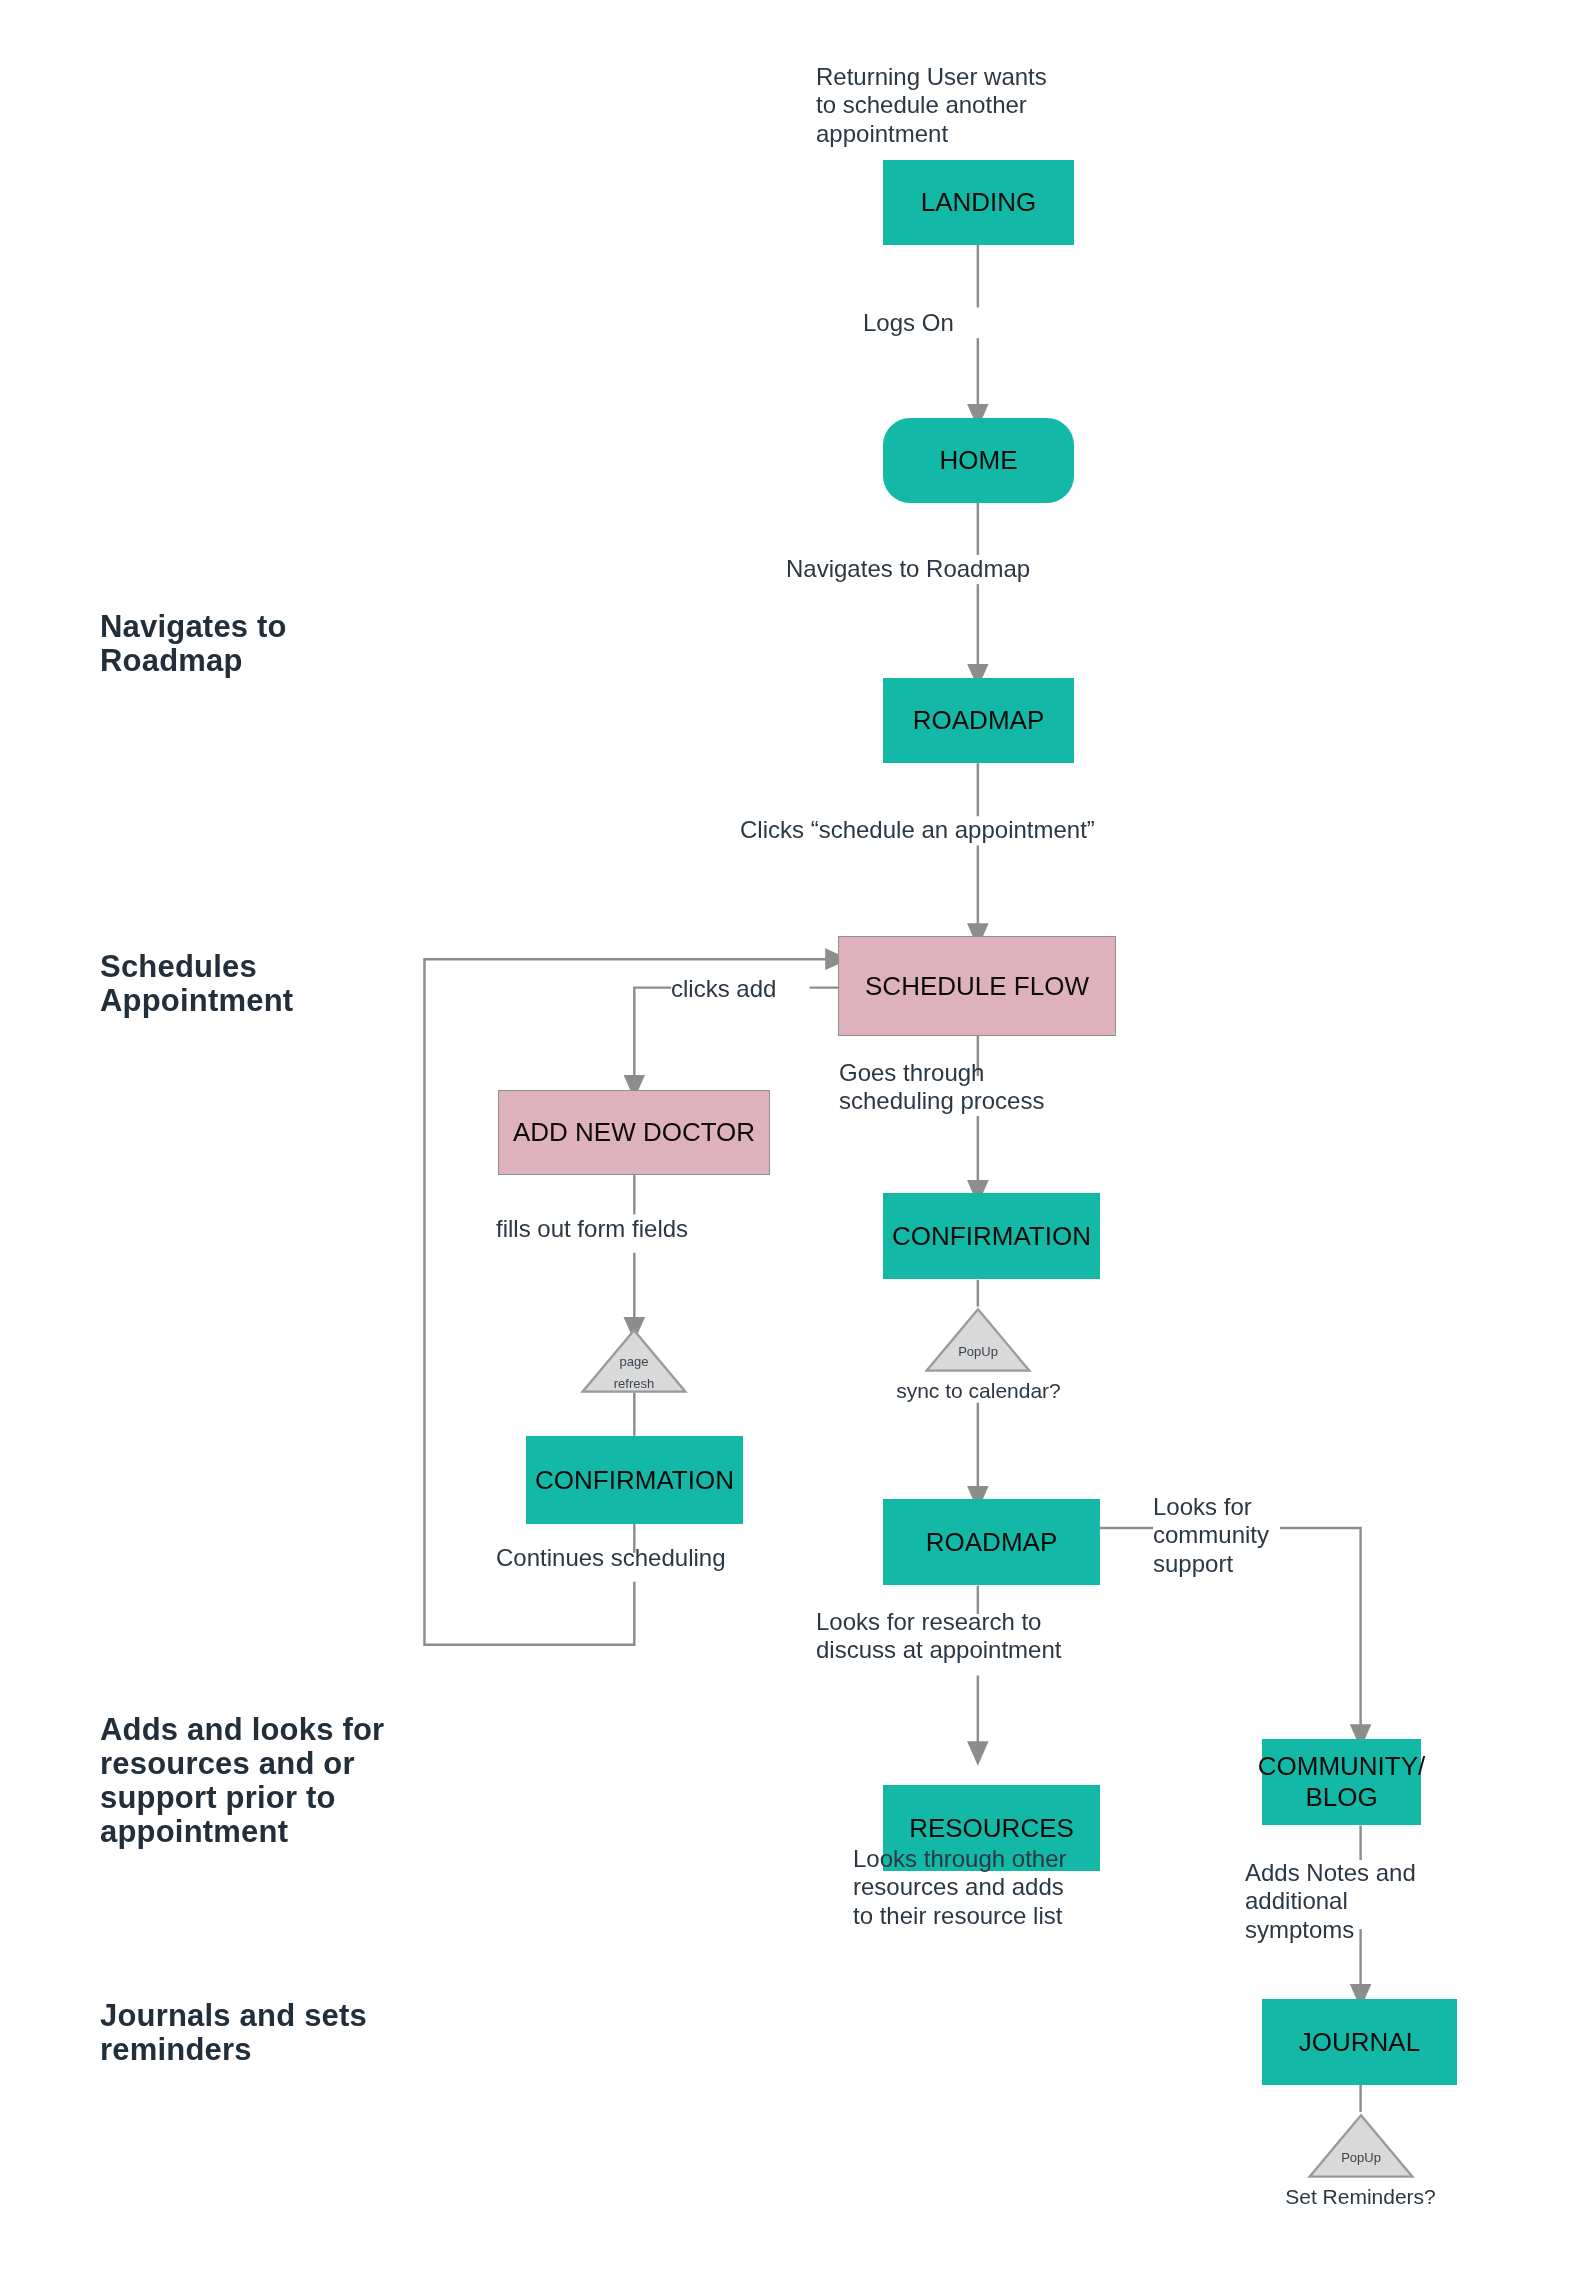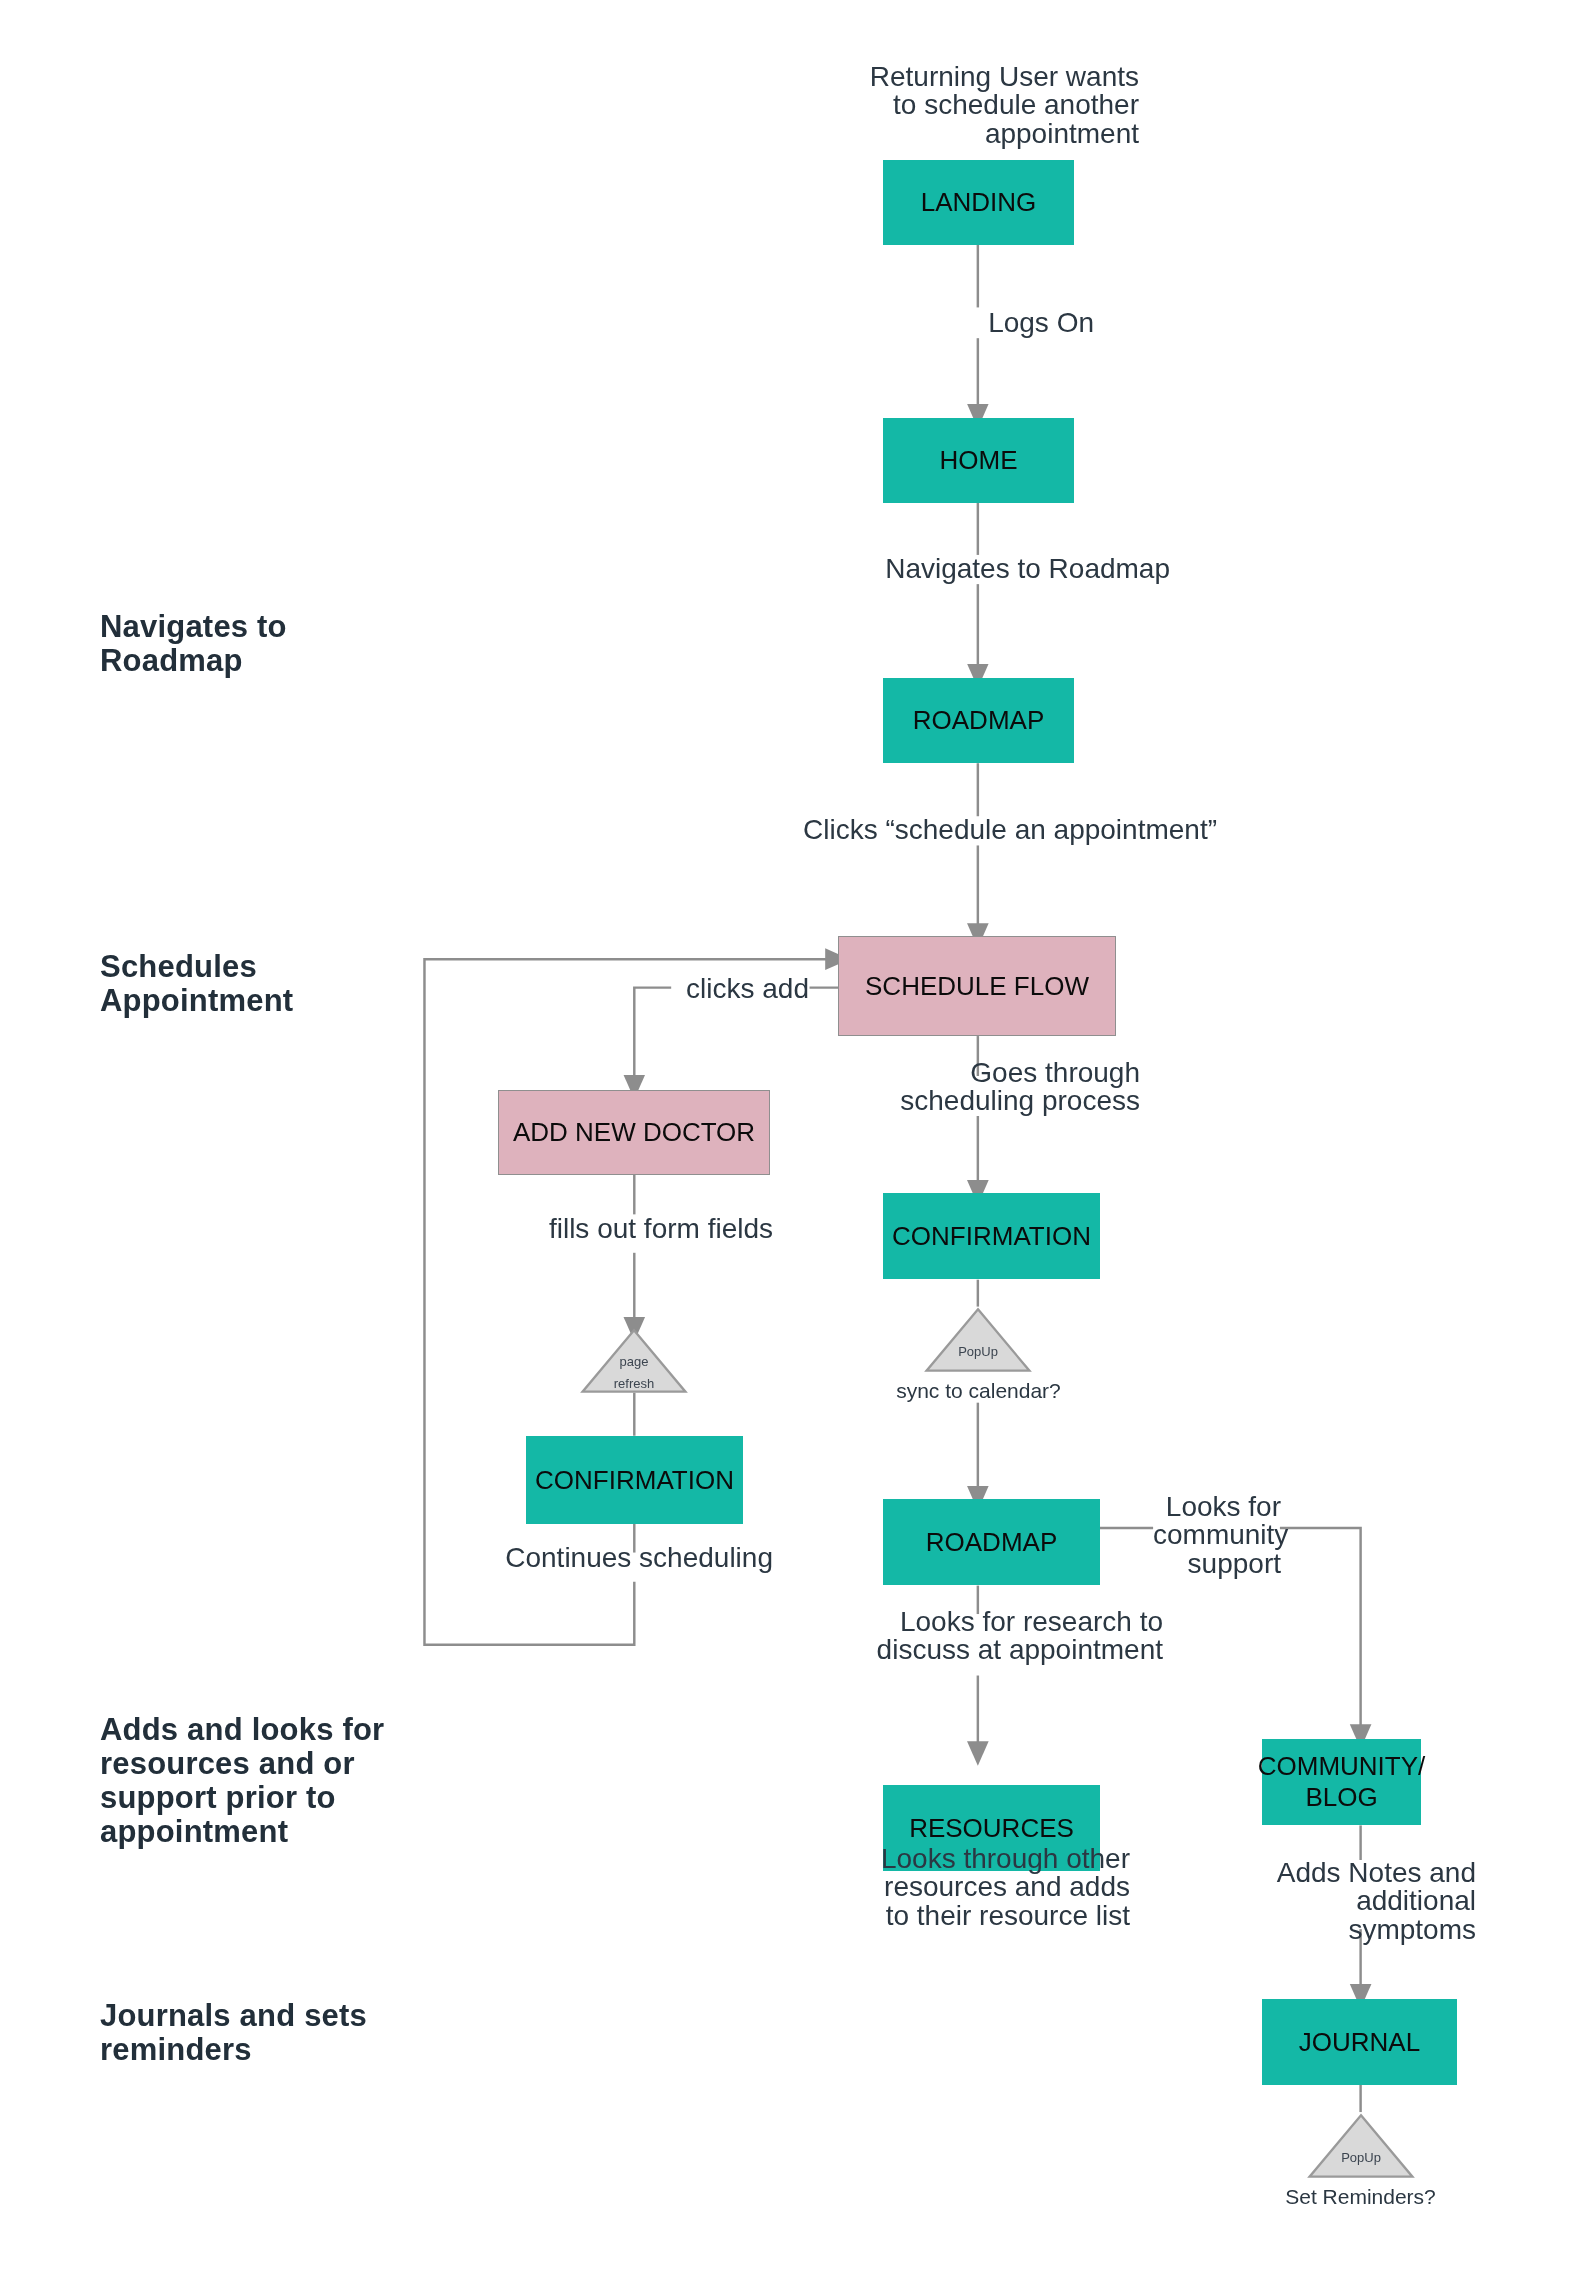--- a/index.html
+++ b/index.html
@@ -10,22 +10,22 @@
 
   .stage-label{position:absolute;font-weight:bold;color:#222f3a;
       font-size:31px;line-height:34px;letter-spacing:0.2px;white-space:pre-line;}
 
   .node{position:absolute;box-sizing:border-box;display:flex;
       align-items:center;justify-content:center;text-align:center;
       color:#0b0b0b;font-size:26px;line-height:31px;}
   .node.green{background:#14b8a6;}
   .node.pink{background:#deb2bd;border:1.5px solid #8f8f8f;}
 
-  .edge-label{position:absolute;color:#2b3742;font-size:28px;
-      line-height:28.4px;text-align:right;white-space:pre-line;}
+  .edge-label{position:absolute;color:#2b3742;font-size:24px;
+      line-height:28.4px;text-align:left;white-space:pre-line;}
 
   .tri{position:absolute;}
   .tri .tlabel{position:absolute;left:0;right:0;text-align:center;
       color:#3c4550;font-size:13px;line-height:21.5px;white-space:pre-line;}
   .tri-cap{position:absolute;text-align:center;color:#2b3742;
       font-size:21px;line-height:24px;}
 </style>
 </head>
 <body>
 
@@ -89,21 +89,21 @@
 Appointment</div>
   <div class="stage-label" style="left:100px;top:1713px;width:354px;">Adds and looks for
 resources and or
 support prior to
 appointment</div>
   <div class="stage-label" style="left:100px;top:1999px;width:354px;">Journals and sets
 reminders</div>
 
   <div class="node green" style="left:883px;top:160px;width:191px;height:85px;">LANDING</div>
 
-  <div class="node green" style="left:883px;top:418px;width:191px;height:85px;">HOME</div>
+  <div class="node green" style="left:883px;top:418px;width:191px;height:85px;border-radius:27px;">HOME</div>
 
   <div class="node green" style="left:883px;top:678px;width:191px;height:85px;">ROADMAP</div>
 
   <div class="node pink" style="left:838px;top:936px;width:278px;height:100px;">SCHEDULE FLOW</div>
 
   <div class="node pink" style="left:498px;top:1090px;width:272px;height:85px;">ADD NEW DOCTOR</div>
 
   <div class="node green" style="left:526px;top:1436px;width:217px;height:88px;">CONFIRMATION</div>
 
   <div class="node green" style="left:883px;top:1193px;width:217px;height:86px;">CONFIRMATION</div>

